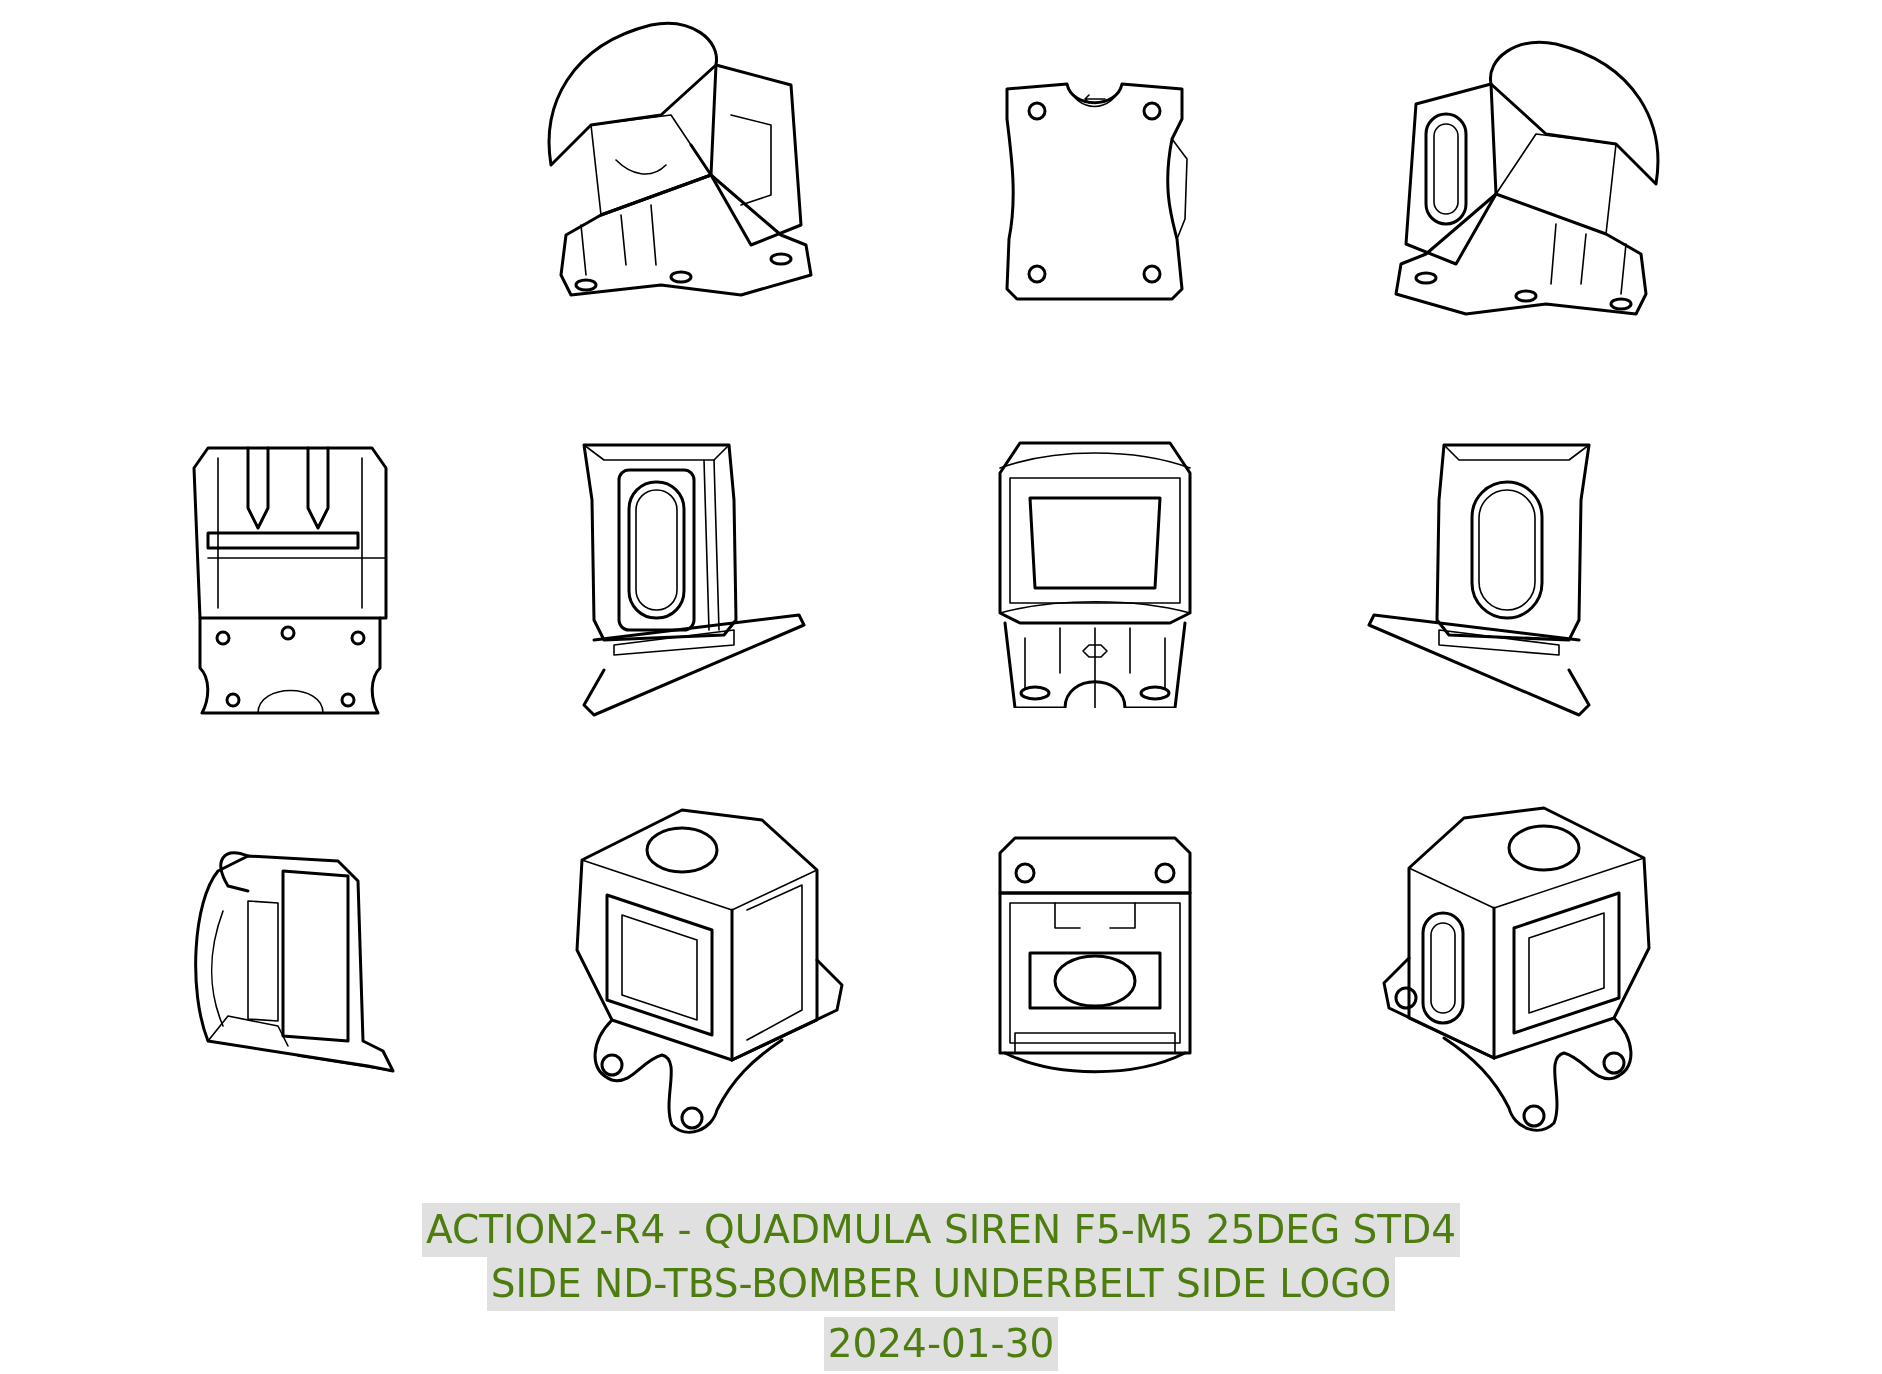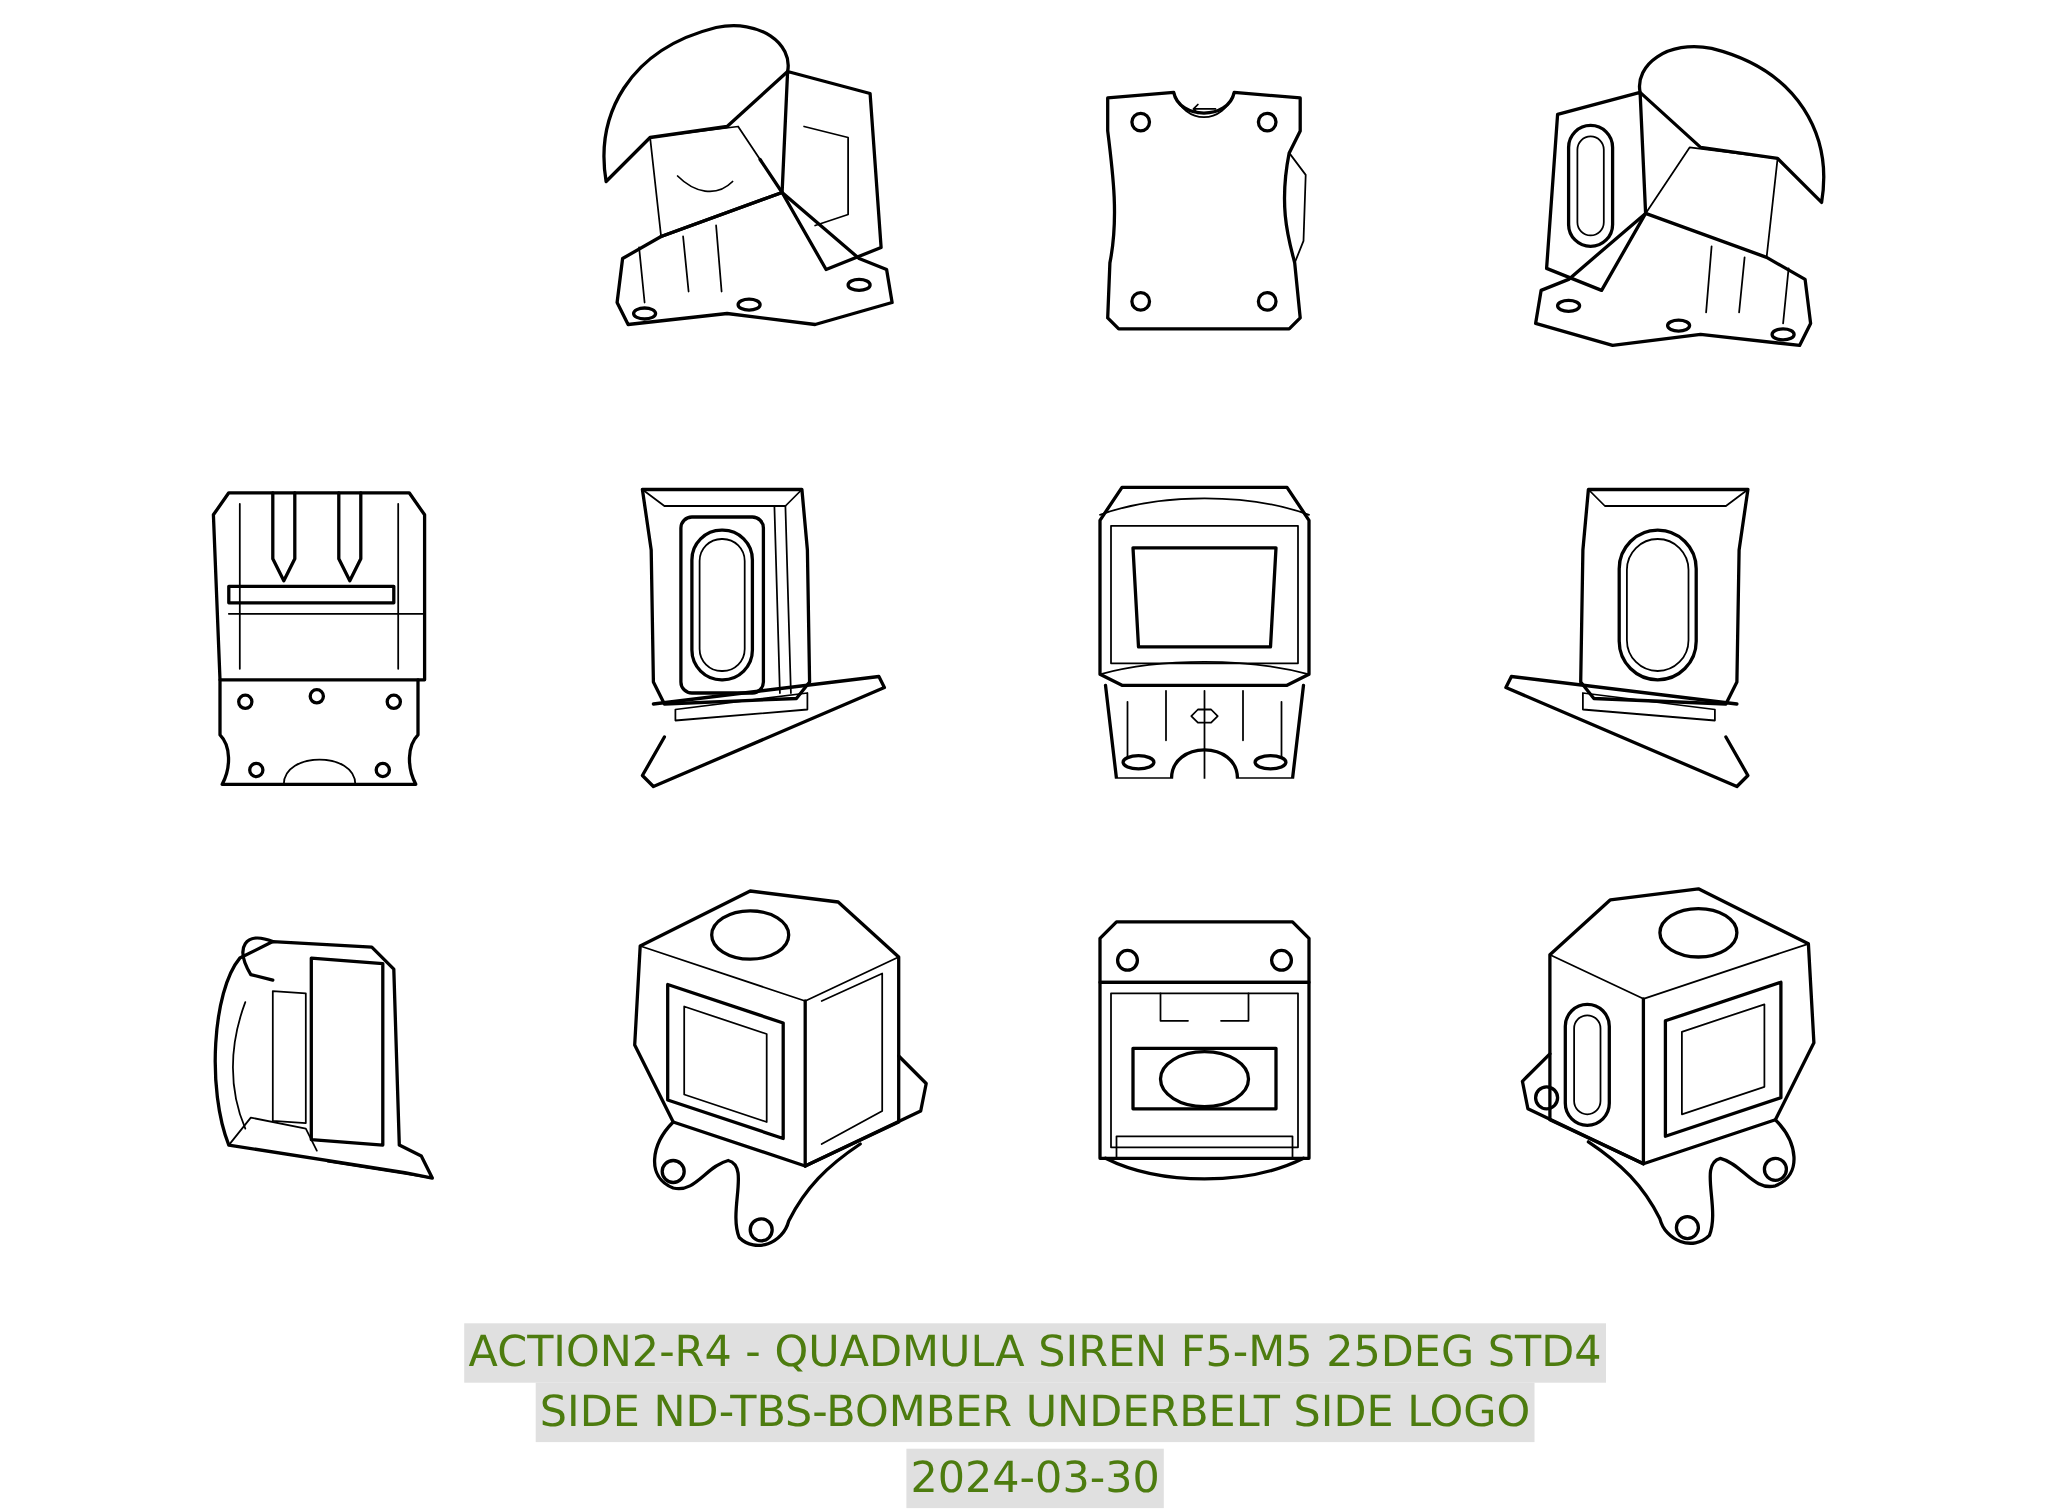--- a/index.html
+++ b/index.html
@@ -179,14 +179,14 @@
   </svg>
 </div>
 
 <div class="caption" id="line1">
   <span class="cap-line">ACTION2-R4 - QUADMULA SIREN F5-M5 25DEG STD4</span>
 </div>
 <div class="caption" id="line2">
   <span class="cap-line">SIDE ND-TBS-BOMBER UNDERBELT SIDE LOGO</span>
 </div>
 <div class="caption" id="date">
-  <span class="cap-line">2024-03-30</span>
+  <span class="cap-line">2024-01-30</span>
 </div>
 
 </body></html>

